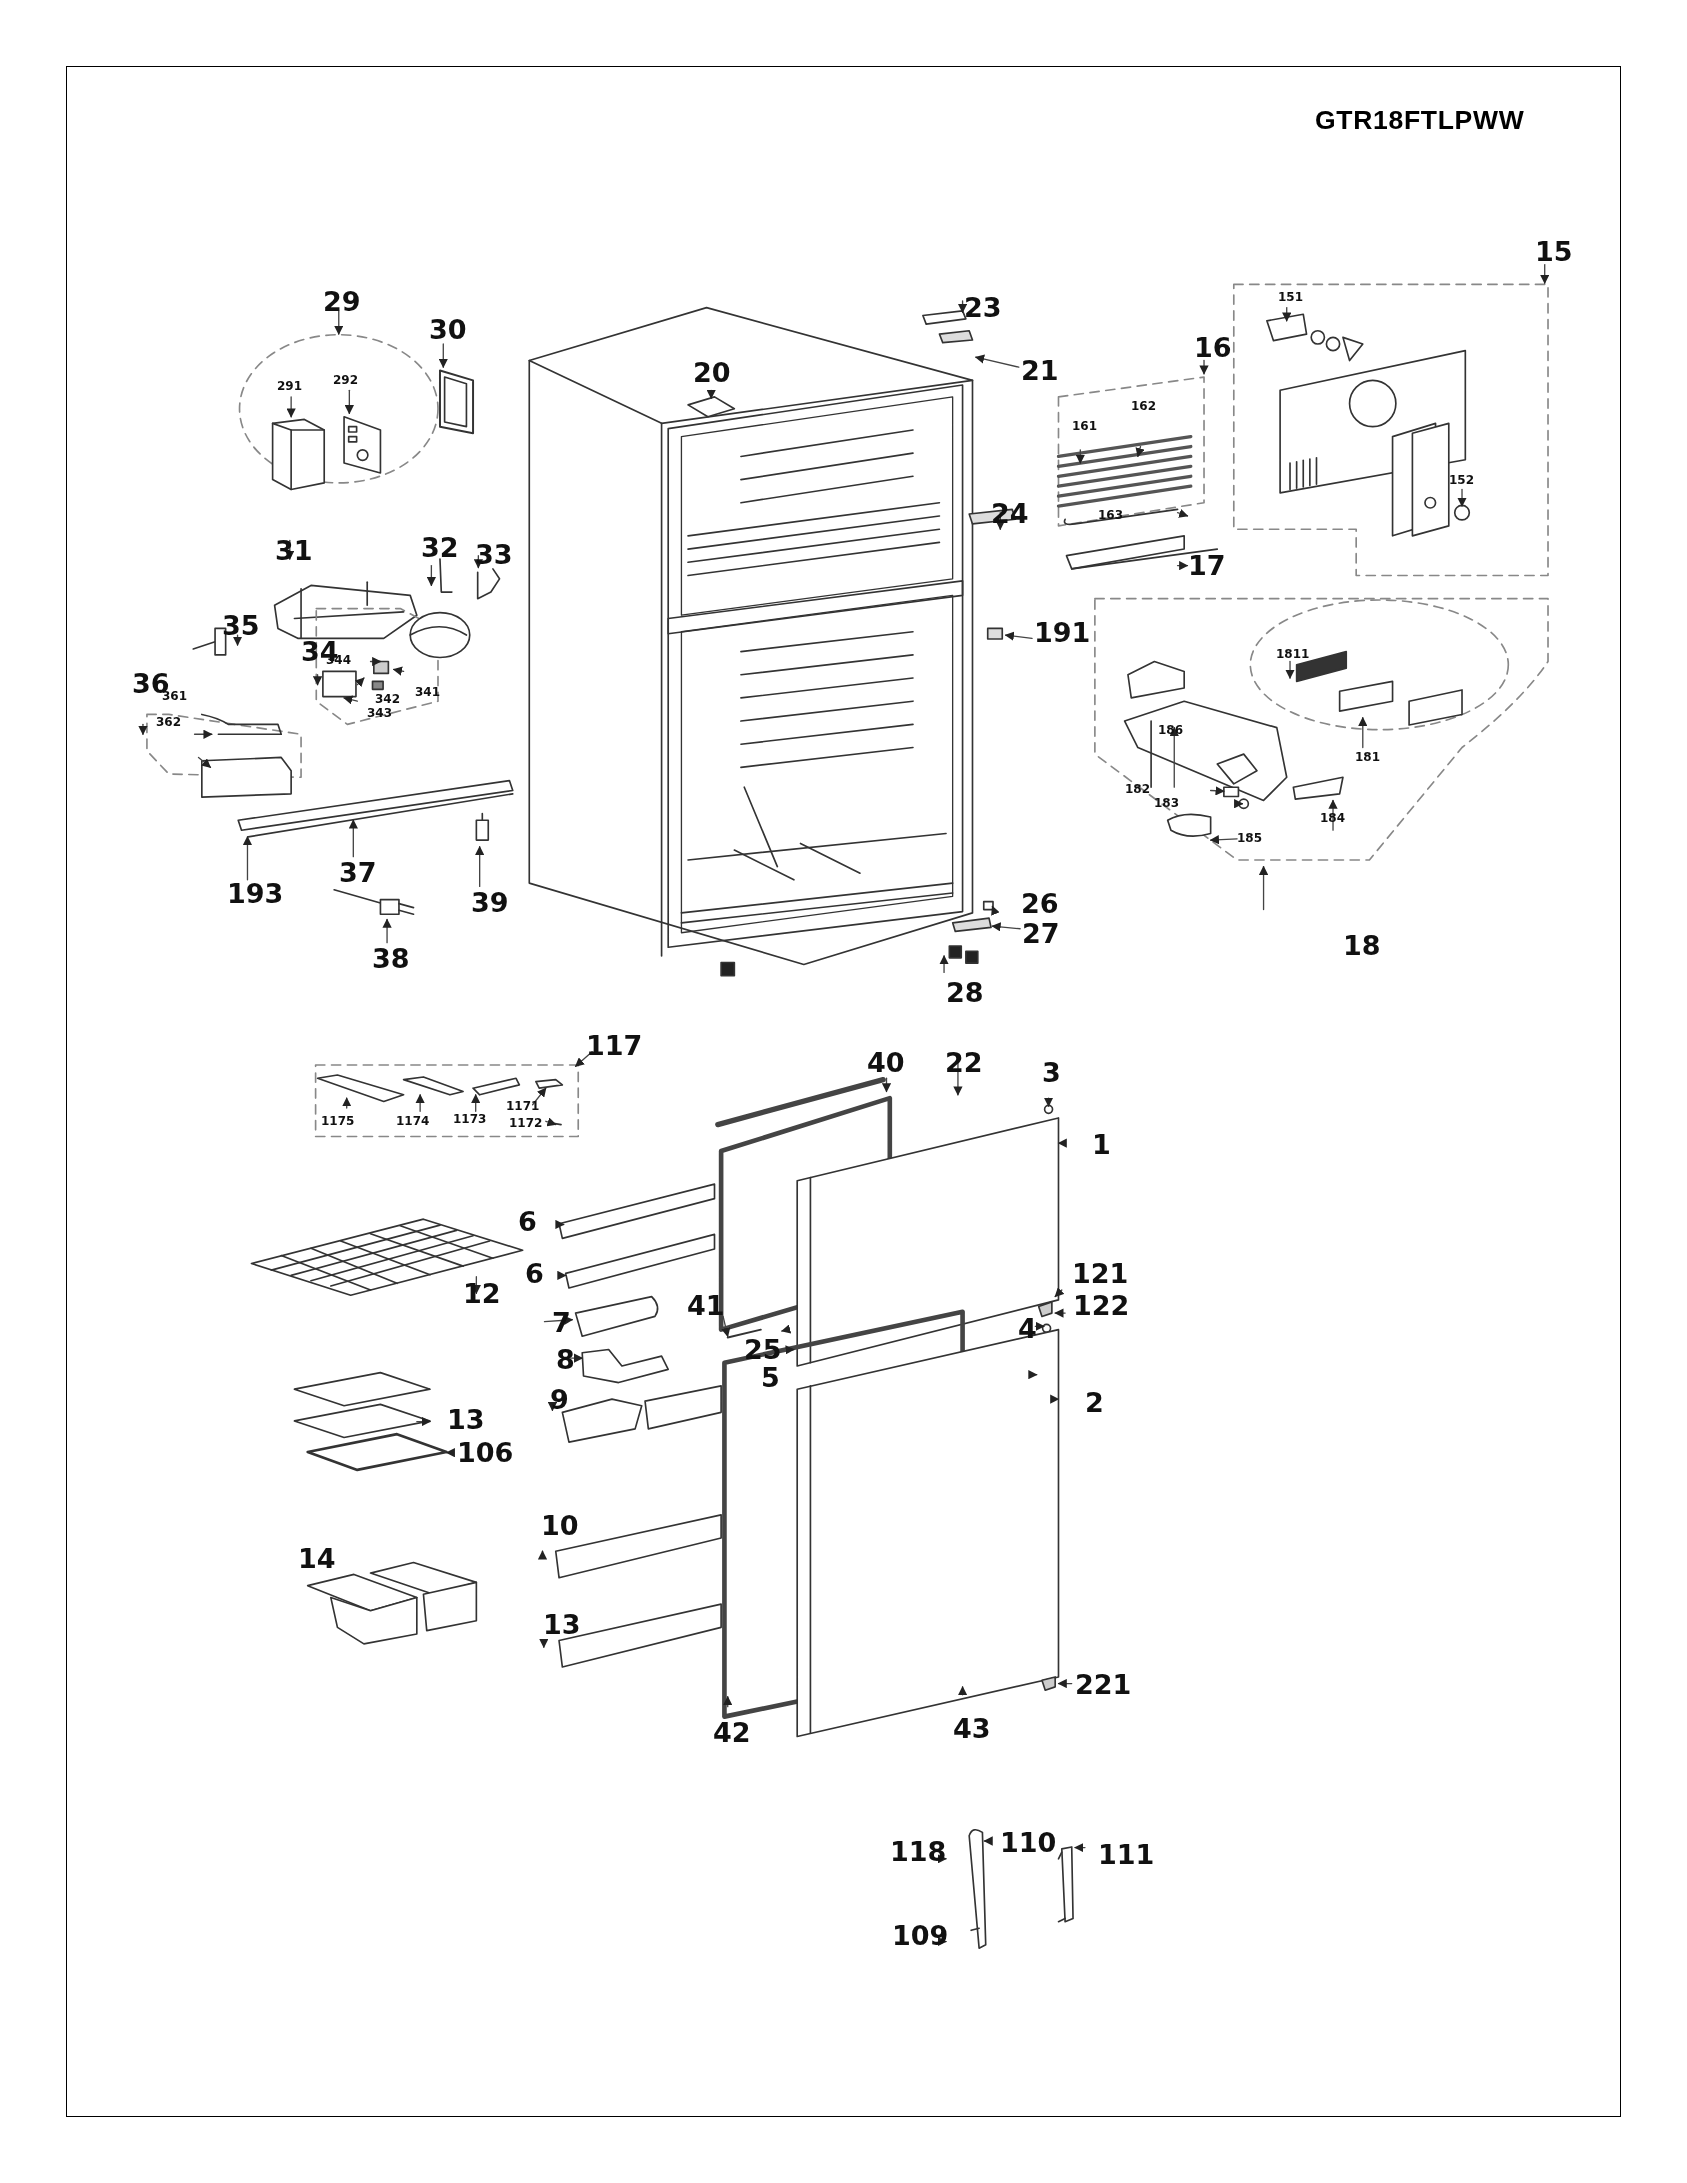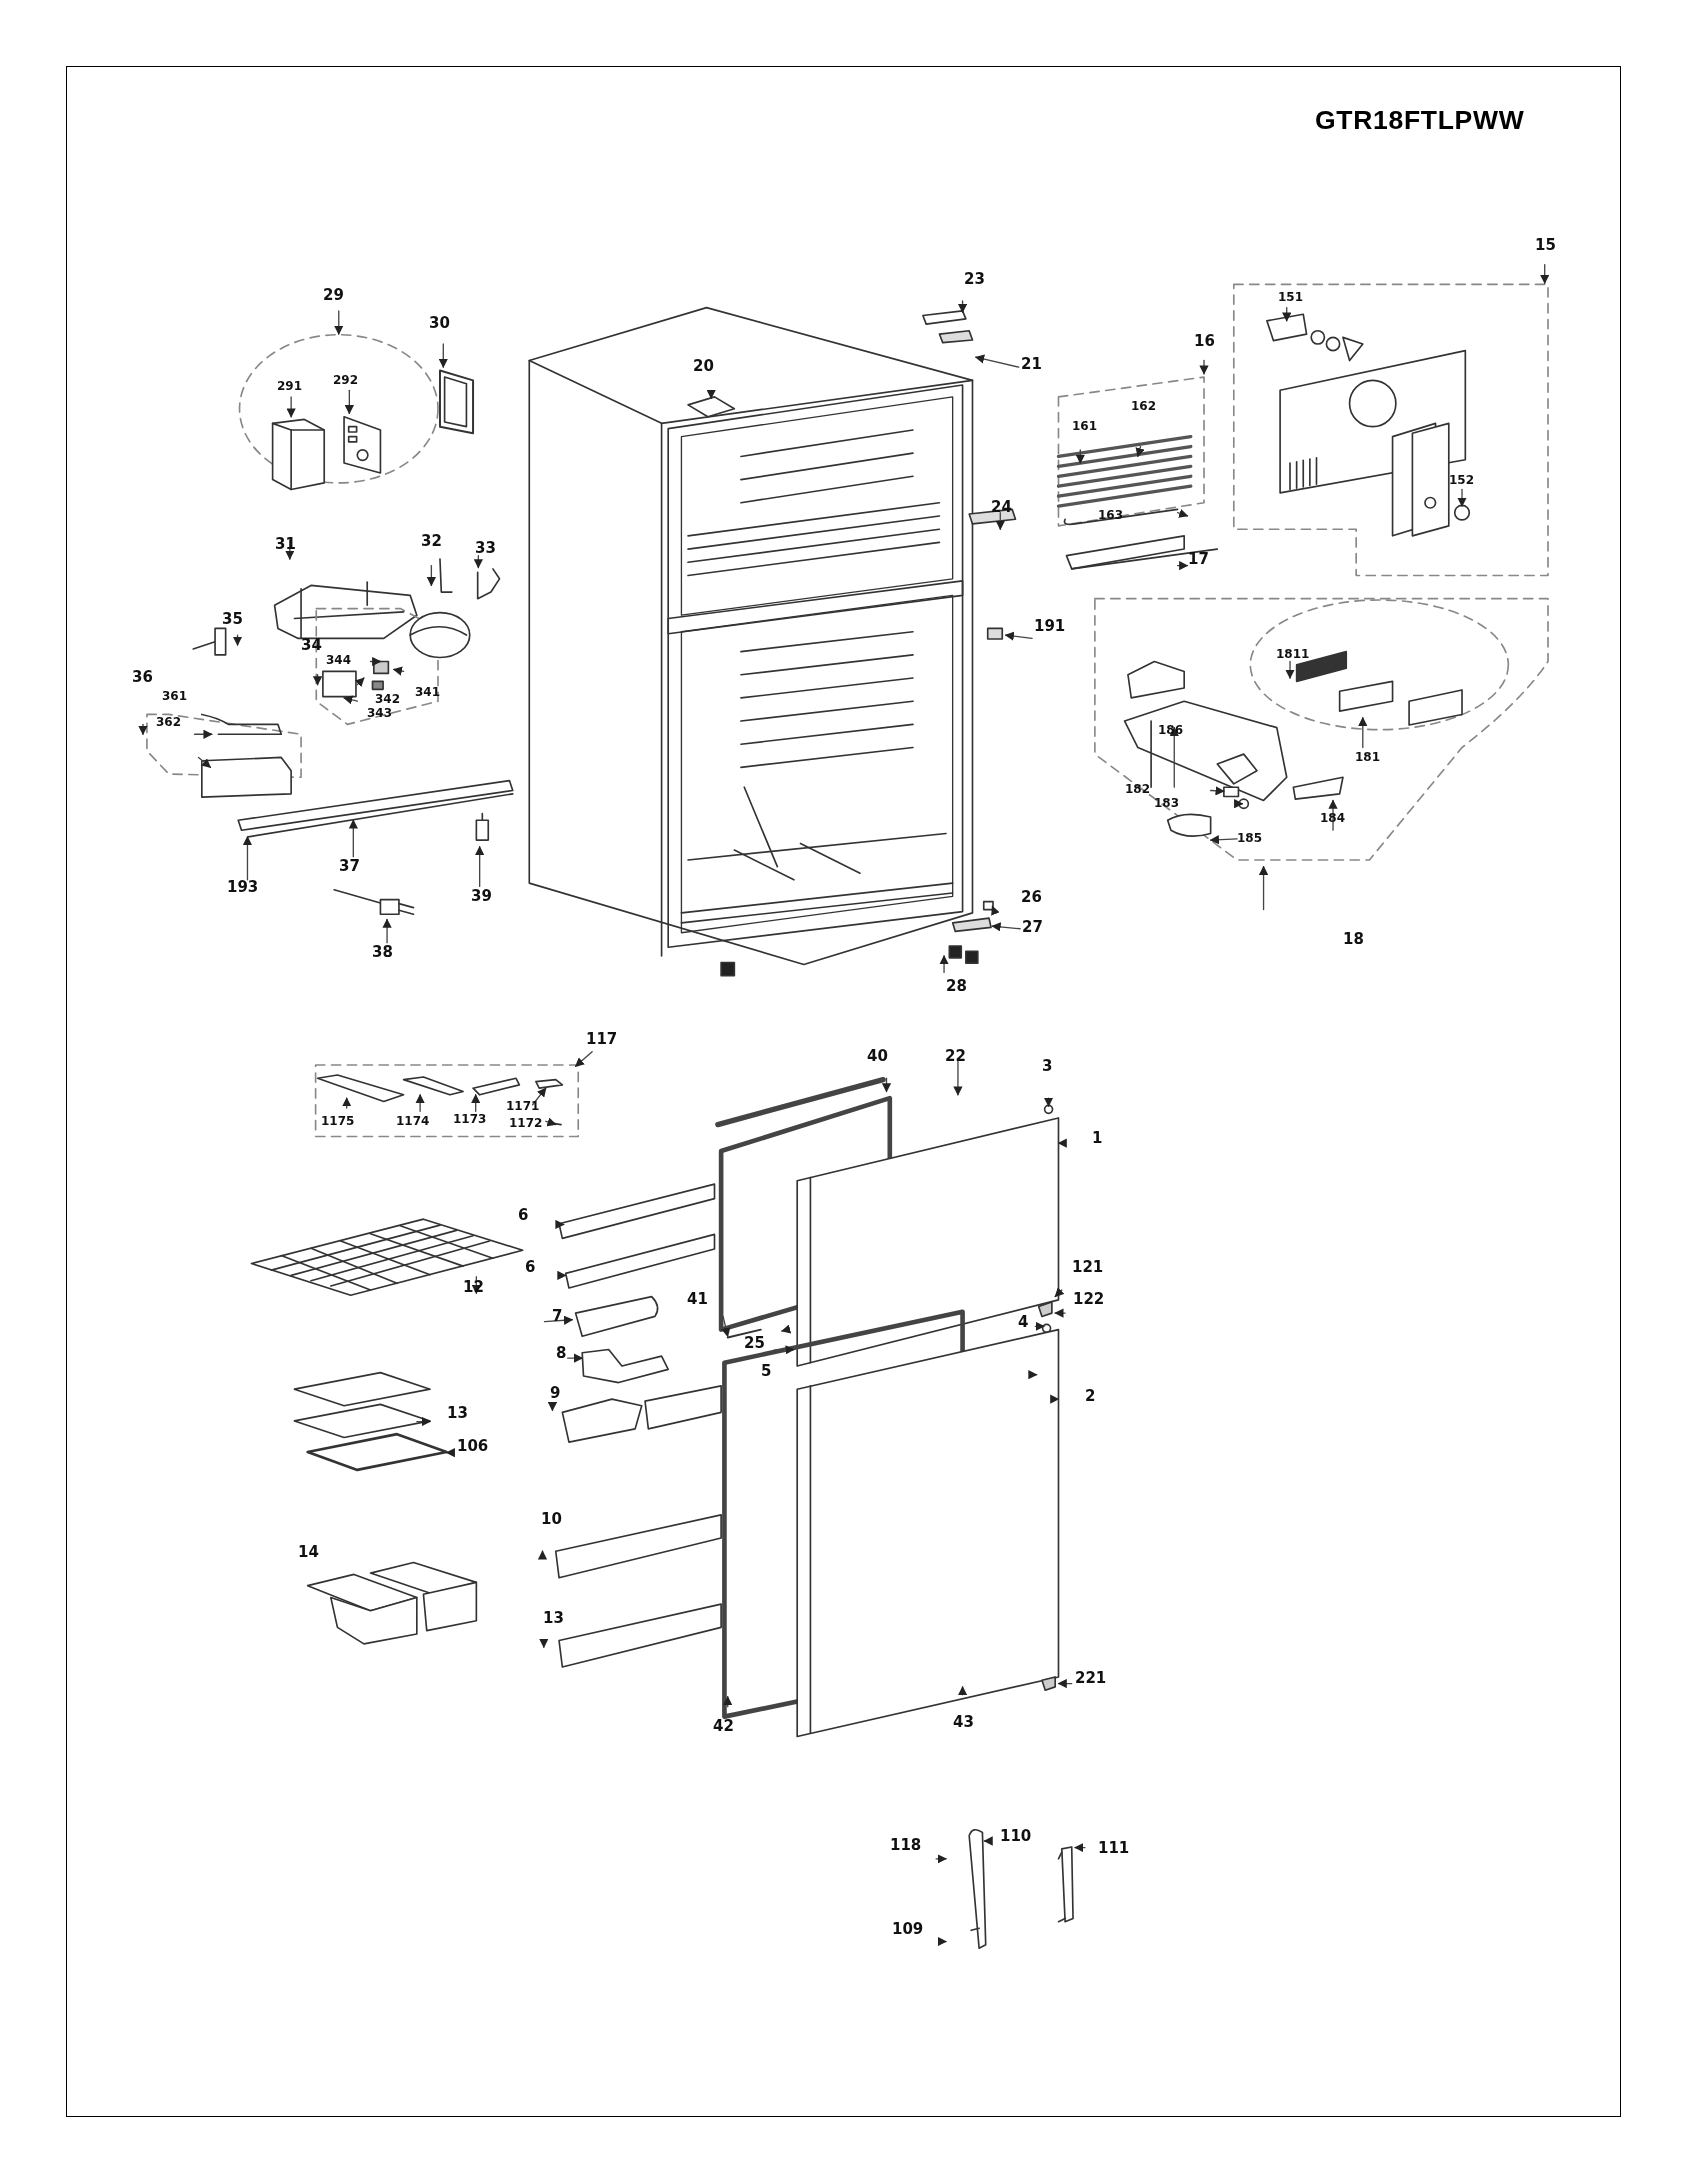--- a/index.html
+++ b/index.html
@@ -1,21 +1,21 @@
 <!DOCTYPE html>
 <html style="font-size:10.6px"><head>
 <meta charset="utf-8">
 <style>
   html, body { margin:0; padding:0; background:#ffffff; }
   body { width:1687px; height:2183px; position:relative; overflow:hidden; font-family:"DejaVu Sans", sans-serif; }
   .frame { position:absolute; left:66px; top:66px; width:1555px; height:2051px; border:1.3px solid #000; box-sizing:border-box; }
   .model { position:absolute; left:1315px; top:105px; font-family:"Liberation Sans", sans-serif; font-weight:bold; font-size:26.5px; color:#000; letter-spacing:0.7px; }
   svg.art { position:absolute; left:0; top:0; }
   .lbl { position:absolute; font-family:"DejaVu Sans", sans-serif; font-weight:bold; color:#111; white-space:nowrap; line-height:1; }
-  .lg { font-size:15px; }
+  .lg { font-size:27px; }
   .sm { font-size:12px; }
 </style>
 </head>
 <body>
 
 <div class="frame"></div>
 <div class="model">GTR18FTLPWW</div>
 
 <svg class="art" width="1687" height="2183" viewBox="0 0 2550 3300" fill="none" stroke="#333" stroke-width="2.5" stroke-linejoin="round" stroke-linecap="round">
   <defs>
@@ -330,21 +330,21 @@
     <path d="M825,1695 L840,1700"></path>
     <path d="M895,1590 L870,1612"></path>
   </g>
 </svg>
 
 <div class="lbl lg" style="left:323px;top:288px">29</div>
 <div class="lbl sm" style="left:277px;top:380px">291</div>
 <div class="lbl sm" style="left:333px;top:374px">292</div>
 <div class="lbl lg" style="left:429px;top:316px">30</div>
 <div class="lbl lg" style="left:693px;top:359px">20</div>
-<div class="lbl lg" style="left:964px;top:272px">23</div>
+<div class="lbl lg" style="left:964px;top:294px">23</div>
 <div class="lbl lg" style="left:1021px;top:357px">21</div>
 <div class="lbl lg" style="left:991px;top:500px">24</div>
 <div class="lbl lg" style="left:1034px;top:619px">191</div>
 <div class="lbl lg" style="left:1535px;top:238px">15</div>
 <div class="lbl sm" style="left:1278px;top:291px">151</div>
 <div class="lbl sm" style="left:1449px;top:474px">152</div>
 <div class="lbl lg" style="left:1194px;top:334px">16</div>
 <div class="lbl sm" style="left:1072px;top:420px">161</div>
 <div class="lbl sm" style="left:1131px;top:400px">162</div>
 <div class="lbl sm" style="left:1098px;top:509px">163</div>

